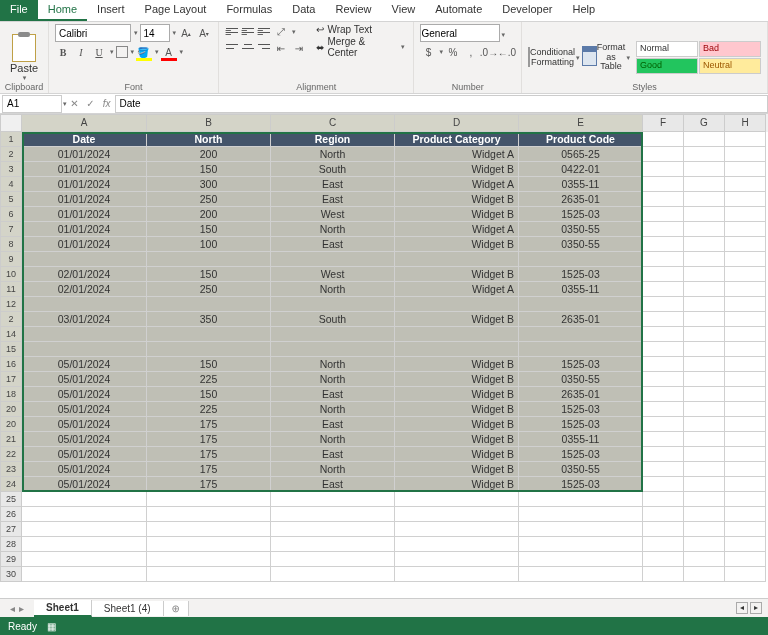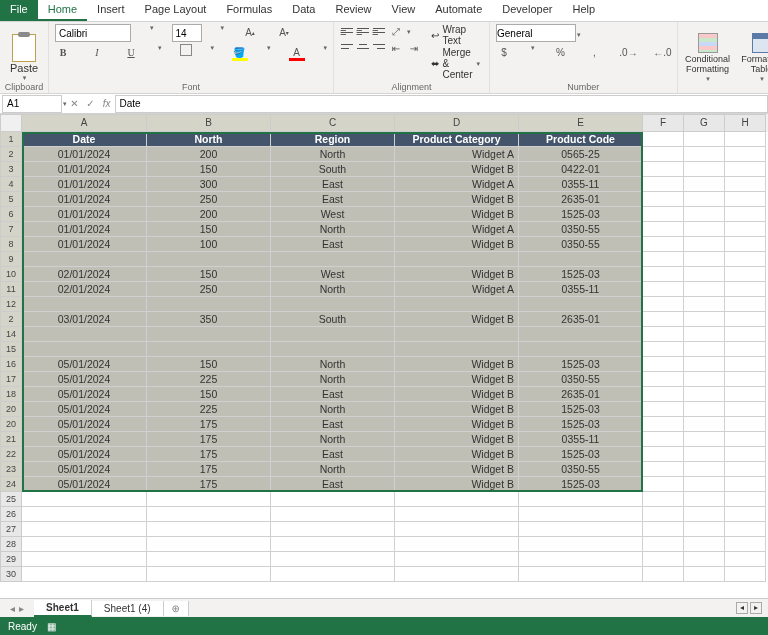--- a/index.html
+++ b/index.html
@@ -16,41 +16,41 @@
 .paste-btn{display:flex;flex-direction:column;align-items:center;width:36px}
 .paste-icon{width:24px;height:28px;background:#fff;border:1px solid #bfa046;position:relative}
 .paste-icon::before{content:"";position:absolute;top:-3px;left:5px;width:12px;height:5px;background:#8a8a8a;border-radius:2px}
 .clip-side{display:flex;flex-direction:column;gap:1px;font-size:10px}
 .clip-side div{display:flex;align-items:center;gap:3px}
 .mini-icon{width:12px;height:12px;display:inline-block}
 .scissors{background:linear-gradient(45deg,transparent 45%,#666 45%,#666 55%,transparent 55%),linear-gradient(-45deg,transparent 45%,#666 45%,#666 55%,transparent 55%)}
 .copy-i{border:1px solid #888;background:#fff;box-shadow:2px -2px 0 #ddd}
 .brush{background:linear-gradient(#c78b3a 0 40%,#8a7a6a 40% 100%);border-radius:0 0 3px 3px}
 .font-g .gbody{flex-direction:column;align-items:flex-start;gap:2px}
-.frow{display:flex;gap:18px;}
+.frow{display:flex;gap:2px;align-items:center}
 .fsel{border:1px solid #ababab;background:#fff;font-size:10px;height:18px}
 .fname{width:76px;padding:0 3px}
 .fsize{width:30px;padding:0 3px;text-align:left}
 .fbtn{width:16px;height:16px;display:flex;align-items:center;justify-content:center;font-size:10px;color:#555;cursor:pointer}
 .bold{font-weight:bold;font-family:"Times New Roman"}
 .ital{font-style:italic;font-family:"Times New Roman"}
 .uline{text-decoration:underline;font-family:"Times New Roman"}
 .align-g .gbody{flex-direction:column;gap:1px}
 .albtn{width:14px;height:12px;position:relative;cursor:pointer}
 .albtn::before,.albtn::after{content:"";position:absolute;height:1px;background:#555;left:1px;right:1px}
 .albtn::before{top:2px}
 .albtn::after{top:6px}
 .al-l::after{right:5px}.al-c::before{left:3px;right:3px}.al-r::after{left:5px}
 .alrow{display:flex;gap:2px;align-items:center}
 .alside{display:flex;flex-direction:column;gap:1px;font-size:10px}
 .alside div{display:flex;align-items:center;gap:3px;padding:0 3px}
 .num-g .gbody{flex-direction:column;gap:2px;align-items:flex-start}
 .numsel{width:80px}
 .styles-g .gbody{gap:6px}
-.bigbtn{display:flex;flex-direction:column;align-items:center;font-size:9px;width:48px;text-align:center;line-height:1.1}
+.bigbtn{display:flex;flex-direction:row;align-items:center;font-size:9px;width:48px;text-align:center;line-height:1.1}
 .bigbtn .bi{width:20px;height:20px;margin-bottom:2px}
 .cf-i{background:repeating-linear-gradient(#f8c9c9 0 4px,#c9e8c9 4px 8px,#c9d8f8 8px 12px);border:1px solid #999}
 .ft-i{background:linear-gradient(#5b7aa8 0 25%,#dde6f0 25%);border:1px solid #5b7aa8}
 .style-cells{display:grid;grid-template-columns:62px 62px;gap:1px}
 .scell{height:16px;font-size:9px;padding:1px 3px;border:1px solid #ccc}
 .sc-normal{background:#fff}
 .sc-bad{background:#ffc7ce;color:#9c0006}
 .sc-good{background:#22c55e;color:#006100}
 .sc-neutral{background:#ffeb9c;color:#9c5700}
 .namebar{display:flex;height:20px;border-bottom:1px solid #d4d4d4;align-items:center;background:#fff}

